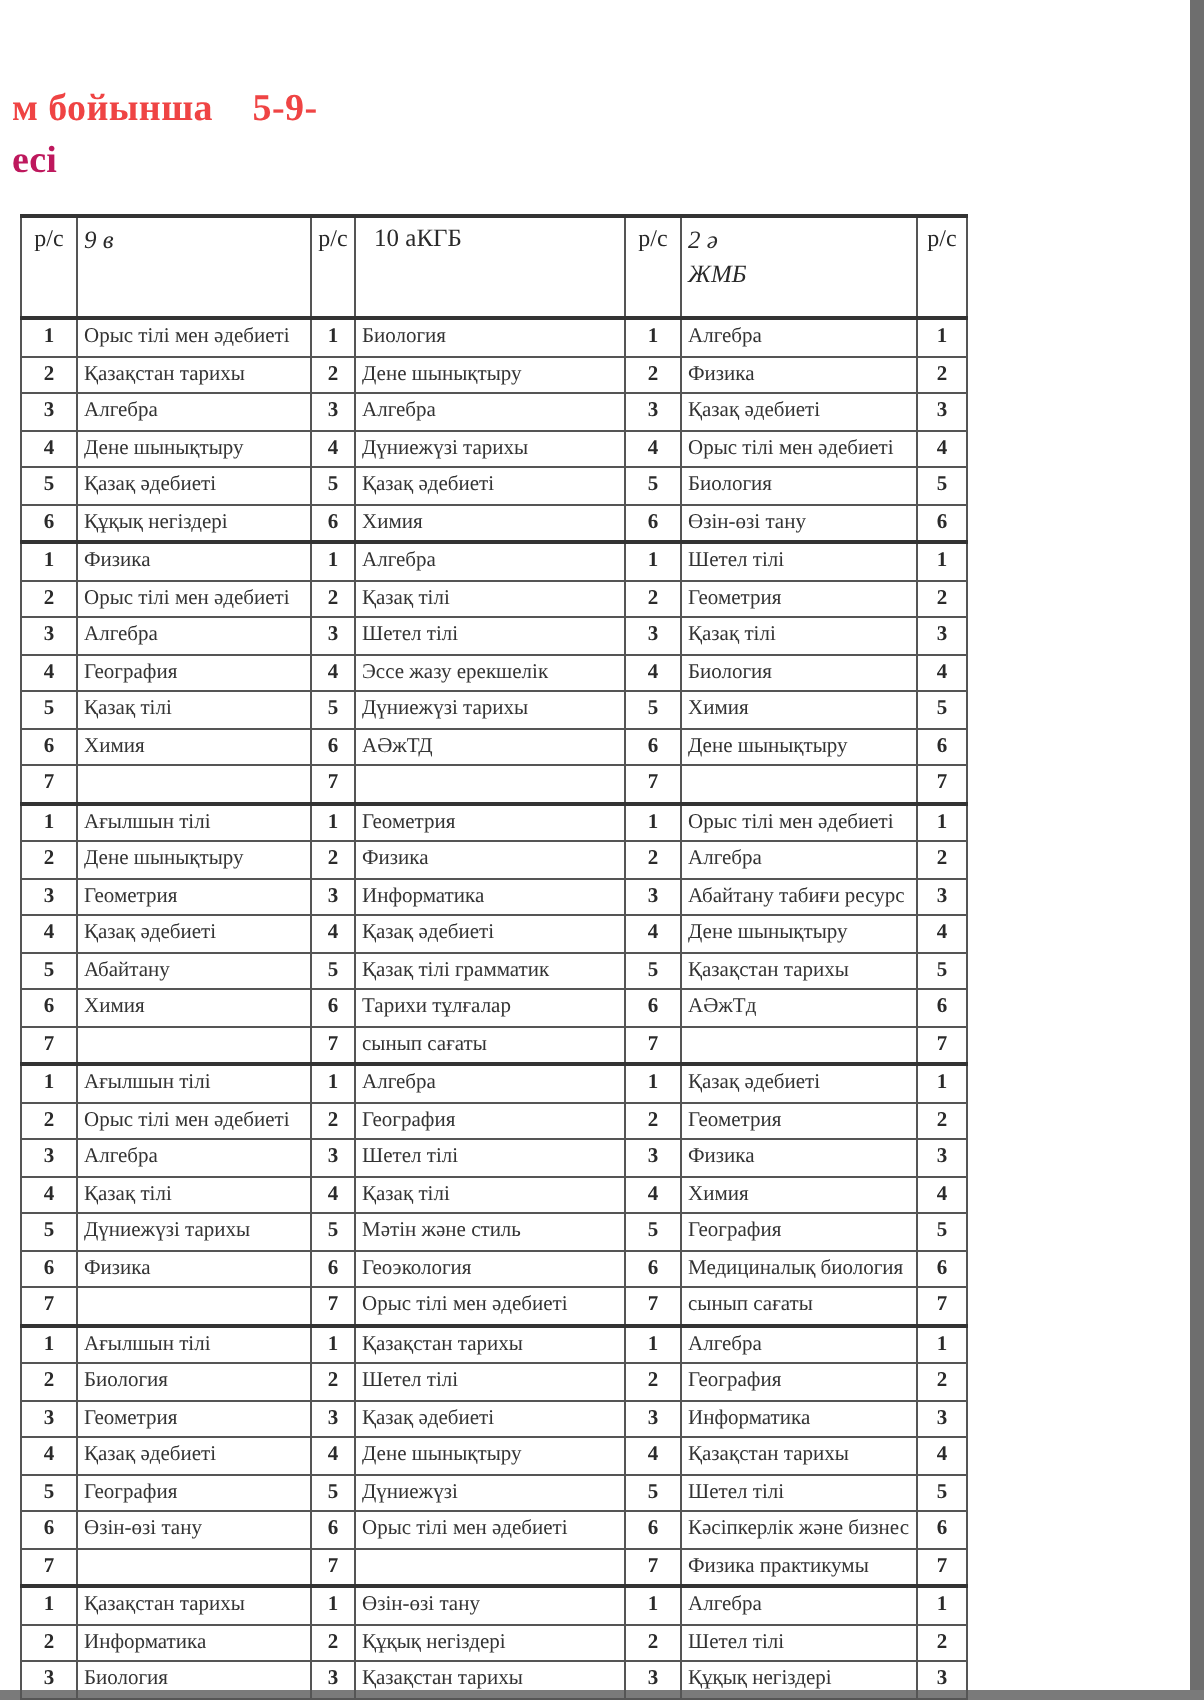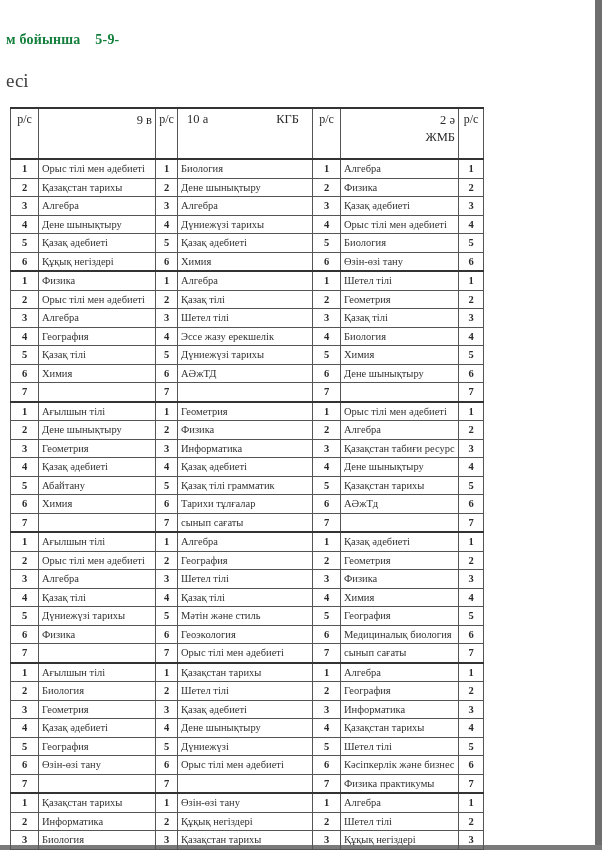--- a/index.html
+++ b/index.html
@@ -11,27 +11,27 @@
   }
   .frame-right {
     position: absolute; top: 0; right: 0; width: 7px; height: 850px;
     background: #6e6e6e;
   }
   .frame-bottom {
     position: absolute; left: 0; bottom: 0; width: 602px; height: 5px;
     background: #7a7a7a;
   }
   .title {
-    position: absolute; left: 6px; top: 32px;
-    font-weight: bold; font-size: 14px; color: #15803d; letter-spacing: 0.2px;
+    position: absolute; left: 6px; top: 44px;
+    font-weight: bold; font-size: 19px; color: #ef4444; letter-spacing: 0.2px;
     white-space: pre;
   }
   .subtitle {
     position: absolute; left: 6px; top: 70px;
-    font-weight: normal; font-size: 19px; color: #404040;
+    font-weight: bold; font-size: 19px; color: #be185d;
   }
   table.sched {
     position: absolute; left: 10px; top: 107px;
     border-collapse: collapse;
     table-layout: fixed;
     width: 473px;
     font-size: 10.5px;
   }
   table.sched col.pc  { width: 28px; }
   table.sched col.pc2 { width: 22px; }
@@ -45,22 +45,22 @@
     border-left: 1px solid #555; border-right: 1px solid #555;
     border-top: 2px solid #333;
   }
   table.sched th.pc { font-size: 12px; }
   table.sched td {
     height: 17.5px; padding: 0 3px; white-space: nowrap; overflow: hidden;
     border: 1px solid #555;
   }
   table.sched td.n { text-align: center; font-weight: bold; font-size: 10.5px; }
   table.sched tr.grp-start td { border-top: 2px solid #333; }
-  .hdr-split { display: flex; justify-content: space-between; padding-left: 6px; padding-right: 10px;}
-  .hdr-center { text-align: right; line-height: 17px; }
+  .hdr-split { display: flex; justify-content: flex-start; padding-left: 6px; padding-right: 10px;}
+  .hdr-center { text-align: left; line-height: 17px; font-style: italic; }
   td.subj { color: #333; }
   td.lastcol { border-right: 1px solid #555; }
 </style>
 </head>
 <body>
 
 <div class="frame-right"></div>
 <div class="frame-bottom"></div>
 
 <div class="title">м бойынша    5-9-</div>
@@ -232,21 +232,21 @@
         <td class="n">2</td>
         <td class="subj">Алгебра</td>
         <td class="n lastcol">2</td>
       </tr>
       <tr>
         <td class="n">3</td>
         <td class="subj">Геометрия</td>
         <td class="n">3</td>
         <td class="subj">Информатика</td>
         <td class="n">3</td>
-        <td class="subj">Қазақстан табиғи ресурс</td>
+        <td class="subj">Абайтану табиғи ресурс</td>
         <td class="n lastcol">3</td>
       </tr>
       <tr>
         <td class="n">4</td>
         <td class="subj">Қазақ әдебиеті</td>
         <td class="n">4</td>
         <td class="subj">Қазақ әдебиеті</td>
         <td class="n">4</td>
         <td class="subj">Дене шынықтыру</td>
         <td class="n lastcol">4</td>

